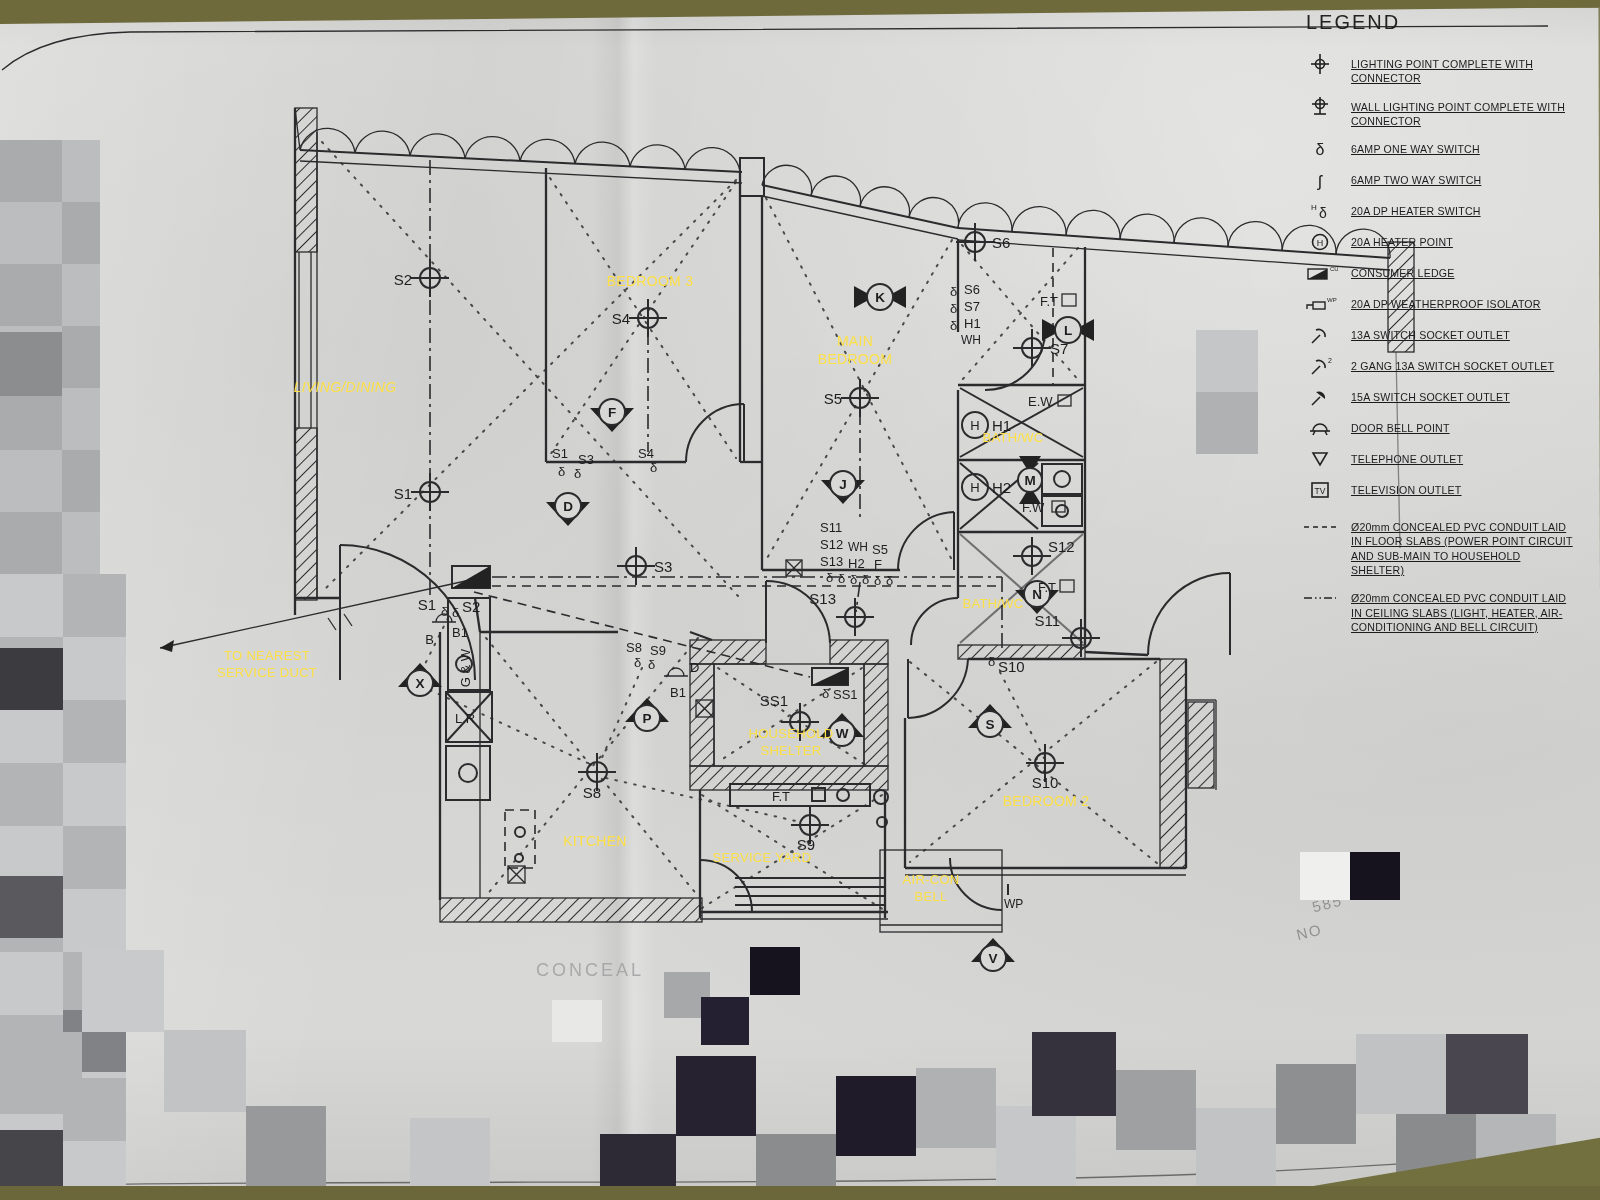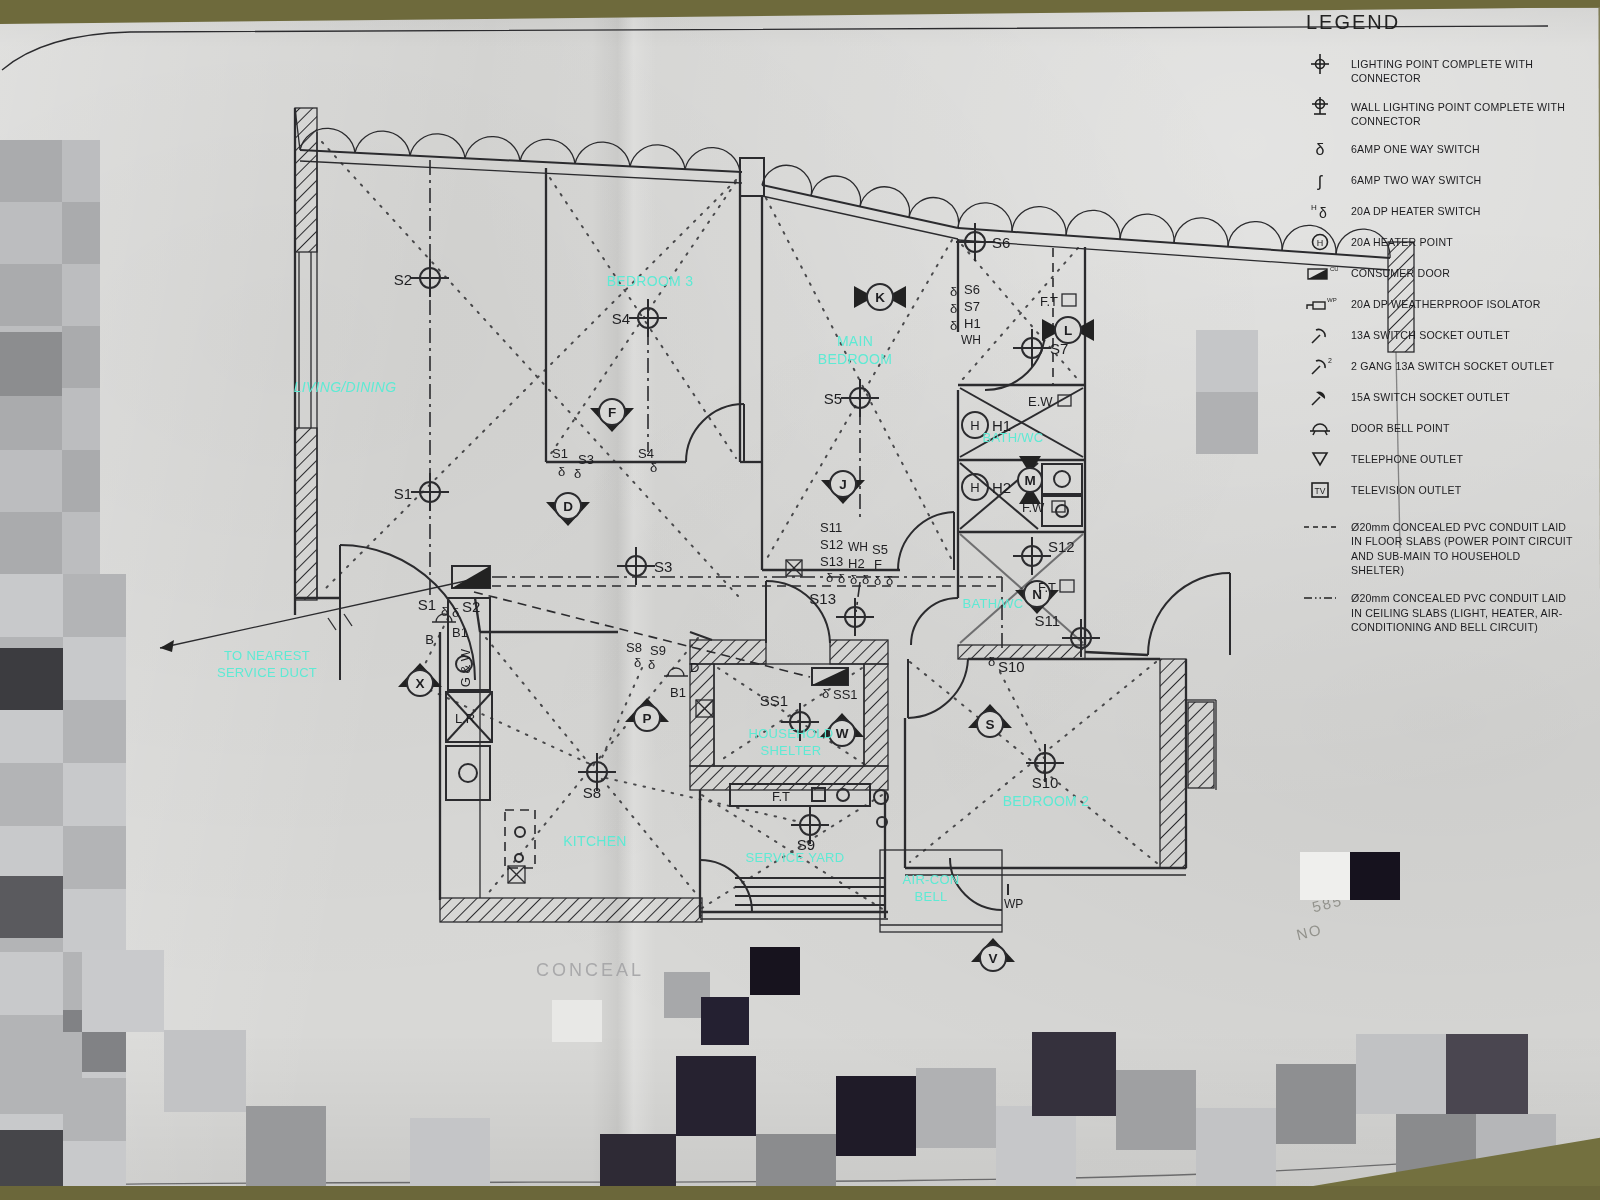--- a/index.html
+++ b/index.html
@@ -18,28 +18,28 @@
       linear-gradient(90deg, rgba(0,0,0,0) 37%, rgba(0,0,0,.055) 38.6%, rgba(255,255,255,.22) 39.6%, rgba(0,0,0,0) 41%),
       linear-gradient(0deg, rgba(0,0,0,.07), rgba(0,0,0,0) 14%),
       linear-gradient(180deg, rgba(0,0,0,.06), rgba(0,0,0,0) 4%);}
   .table-top{position:absolute;left:0;top:0;width:1600px;height:24px;background:#6e6a3c;
     clip-path:polygon(0 0,100% 0,100% 30%,0 100%);}
   .table-corner{position:absolute;left:1230px;top:1126px;width:370px;height:74px;background:#73703f;
     clip-path:polygon(0 100%,100% 16%,100% 100%);}
   .table-bottom{position:absolute;left:0;top:1186px;width:1600px;height:14px;background:#6b673a;}
 
   
-  .room{position:absolute;text-align:center;font-size:14px;color:#5eead4;
+  .room{position:absolute;text-align:center;font-size:14px;color:#fde047;
     letter-spacing:.3px;line-height:1.3;}
   .small-room{font-size:13px;}
 
   
   .legend{position:absolute;left:1302px;top:11px;width:272px;color:#1c1c1f;}
   .legend-title{font-size:20px;letter-spacing:2px;margin:0 0 20px 4px;color:#222;}
-  .lg-row{display:flex;gap:13px;margin-bottom:11px;align-items:flex-start;}
+  .lg-row{display:flex;gap:13px;margin-bottom:11px;align-items:flex-start;text-decoration:underline;}
   .lg-icon{flex:0 0 36px;height:20px;}
   .lg-label{font-size:10.6px;letter-spacing:.2px;line-height:1.35;padding-top:3px;}
   .lg-gap{height:6px;}
 
   
   #plan{position:absolute;left:0;top:0;}
   #plan line,#plan path,#plan polyline,#plan rect,#plan circle,#plan polygon
     {stroke:#2b2b2e;fill:none;stroke-width:2;}
   #plan .thin{stroke-width:1.3;}
   #plan .wall{stroke-width:2.3;}
@@ -472,21 +472,21 @@
     <path d="M0,1186 C420,1178 900,1188 1250,1172 S1560,1142 1600,1148" class="thin" opacity=".6"></path>
   </svg>
 
   <div class="room" style="left:250px;top:378px;width:190px;font-style:italic;">LIVING/DINING</div>
   <div class="room" style="left:570px;top:272px;width:160px;">BEDROOM 3</div>
   <div class="room" style="left:812px;top:332px;width:86px;">MAIN BEDROOM</div>
   <div class="room small-room" style="left:968px;top:430px;width:90px;">BATH/WC</div>
   <div class="room small-room" style="left:948px;top:596px;width:90px;">BATH/WC</div>
   <div class="room" style="left:545px;top:832px;width:100px;">KITCHEN</div>
   <div class="room small-room" style="left:742px;top:726px;width:98px;">HOUSEHOLD SHELTER</div>
-  <div class="room small-room" style="left:734px;top:850px;width:122px;">SERVICE YARD</div>
+  <div class="room small-room" style="left:701px;top:850px;width:122px;">SERVICE YARD</div>
   <div class="room" style="left:985px;top:792px;width:122px;">BEDROOM 2</div>
   <div class="room small-room" style="left:892px;top:872px;width:78px;">AIR-CON BELL</div>
   <div class="room small-room" style="left:203px;top:648px;width:128px;">TO NEAREST SERVICE DUCT</div>
 
   <div class="legend">
     <div class="legend-title">LEGEND</div>
 
     <div class="lg-row">
       <svg class="lg-icon" viewBox="0 0 34 20">
           <g stroke="#222" fill="none" stroke-width="1.6">
@@ -533,21 +533,21 @@
           <text x="17" y="13.5" font-size="9" text-anchor="middle" fill="#222">H</text>
         </svg>
       <div class="lg-label">20A HEATER POINT</div>
     </div>
     <div class="lg-row">
       <svg class="lg-icon" viewBox="0 0 34 20">
           <rect x="5" y="6" width="19" height="10" stroke="#222" fill="none" stroke-width="1.4"></rect>
           <polygon points="5,16 24,16 24,6" fill="#222"></polygon>
           <text x="27" y="8" font-size="6" fill="#222">CU</text>
         </svg>
-      <div class="lg-label">CONSUMER DOOR</div>
+      <div class="lg-label">CONSUMER LEDGE</div>
     </div>
     <div class="lg-row">
       <svg class="lg-icon" viewBox="0 0 34 20">
           <g stroke="#222" fill="none" stroke-width="1.4">
             <rect x="10" y="8" width="12" height="7"></rect>
             <polyline points="4,15 4,11 10,11"></polyline>
           </g>
           <text x="24" y="8" font-size="6" fill="#222">WP</text>
         </svg>
       <div class="lg-label">20A DP WEATHERPROOF ISOLATOR</div>

